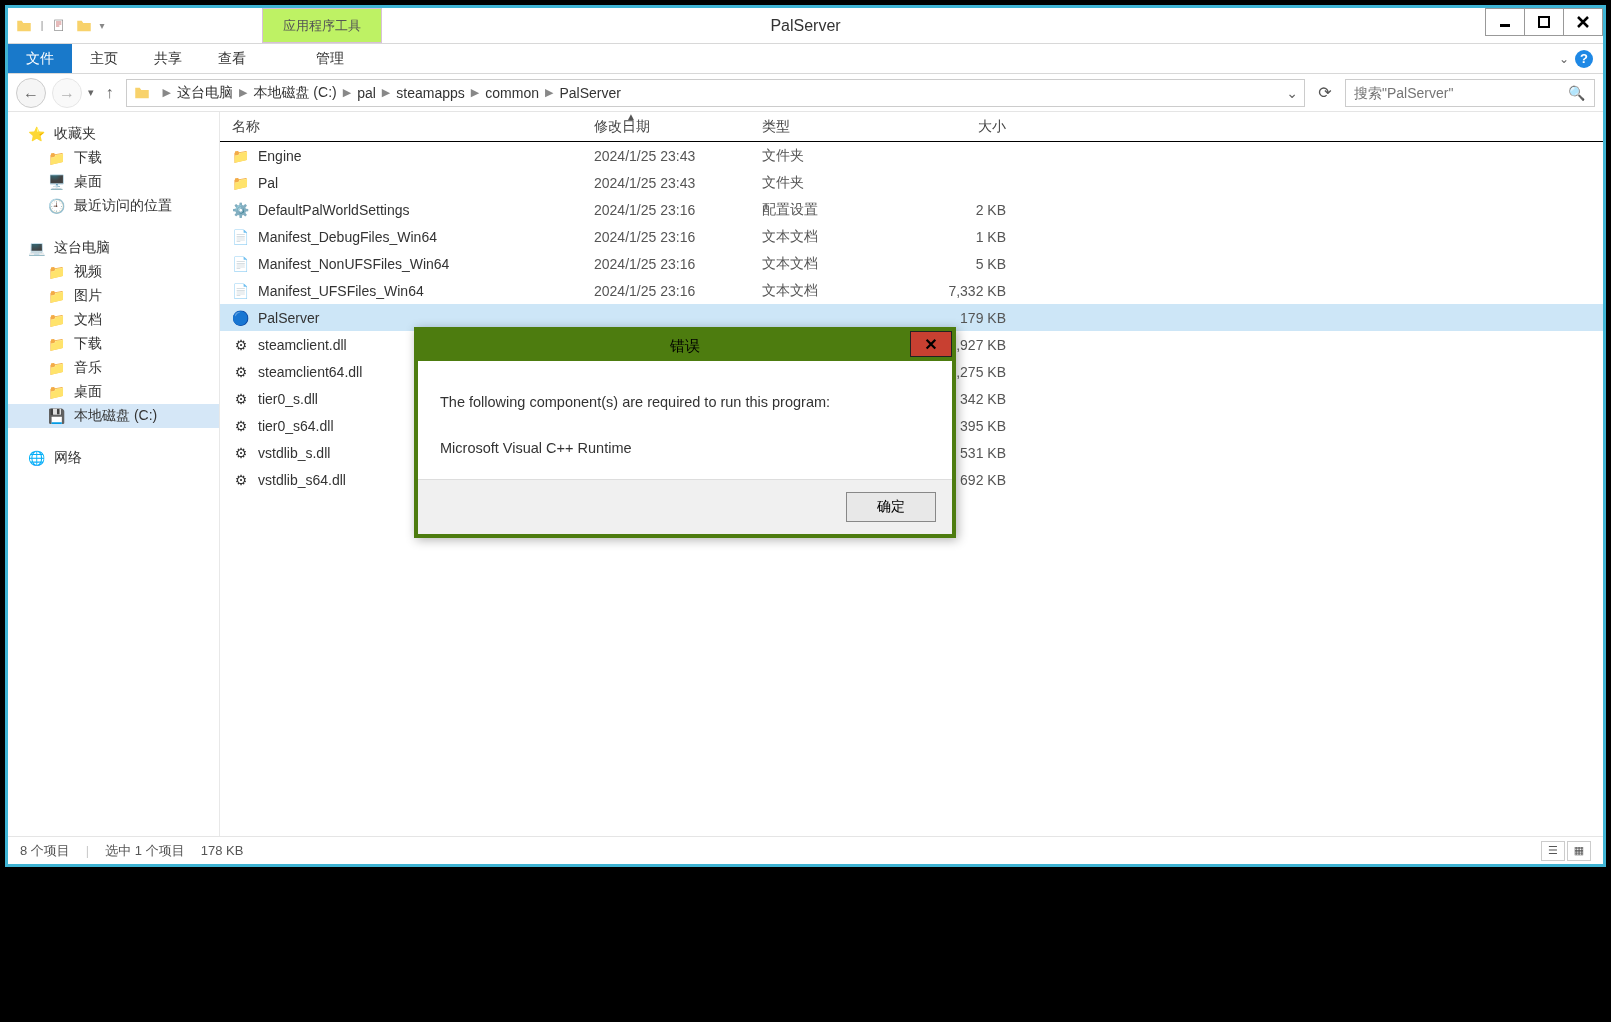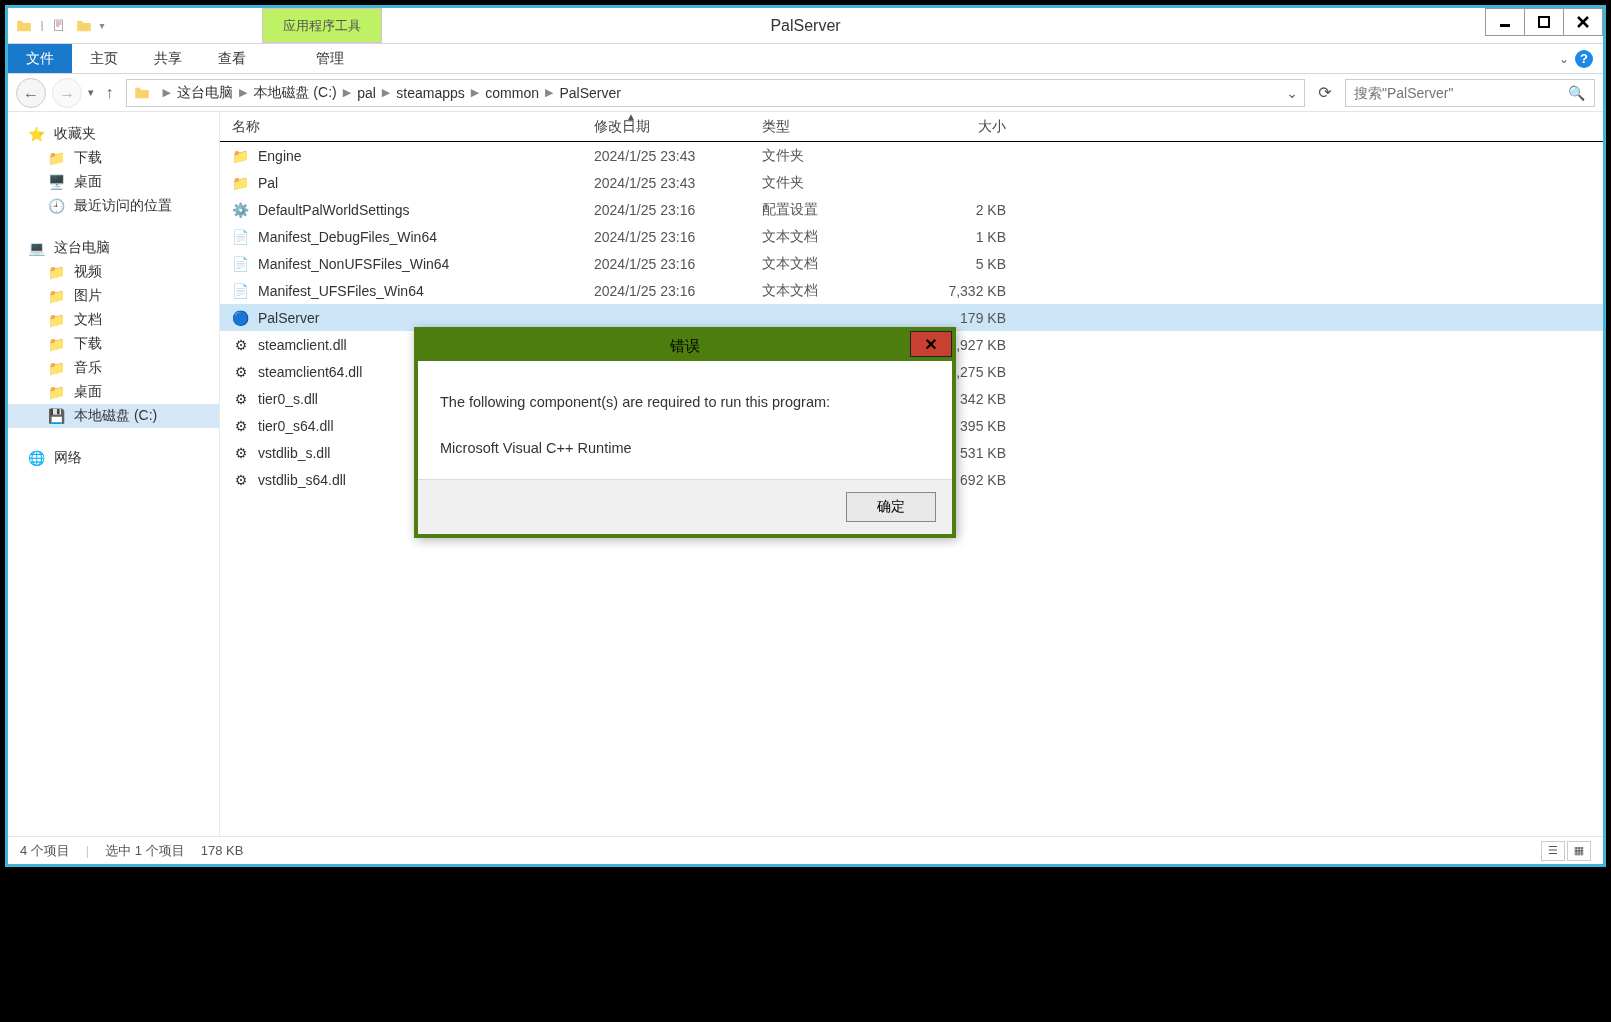--- a/index.html
+++ b/index.html
@@ -360,21 +360,21 @@
               </div>
               <div class="cell cell-date"></div>
               <div class="cell cell-type"></div>
               <div class="cell cell-size">692 KB</div>
             </div>
           </div>
     </div>
   </div>
 
   <div class="statusbar">
-    <span>4 个项目</span>
+    <span>8 个项目</span>
     <span class="status-sep">|</span>
     <span>选中 1 个项目</span>
     <span>178 KB</span>
     <div class="view-toggles">
       <div class="view-btn">☰</div>
       <div class="view-btn">▦</div>
     </div>
   </div>
 
 </div>

